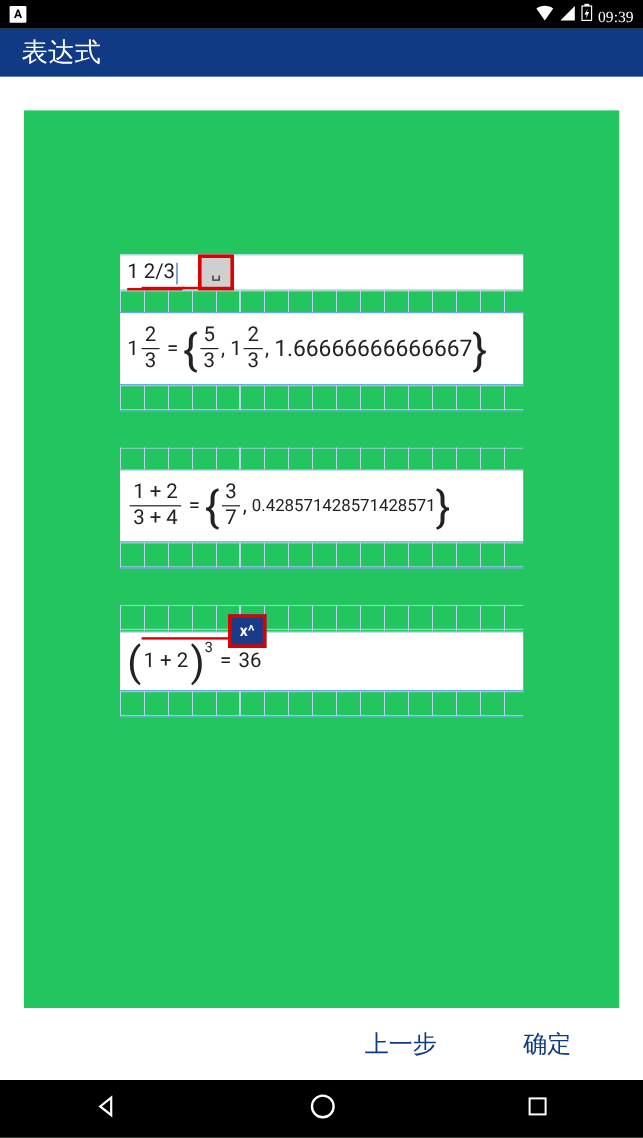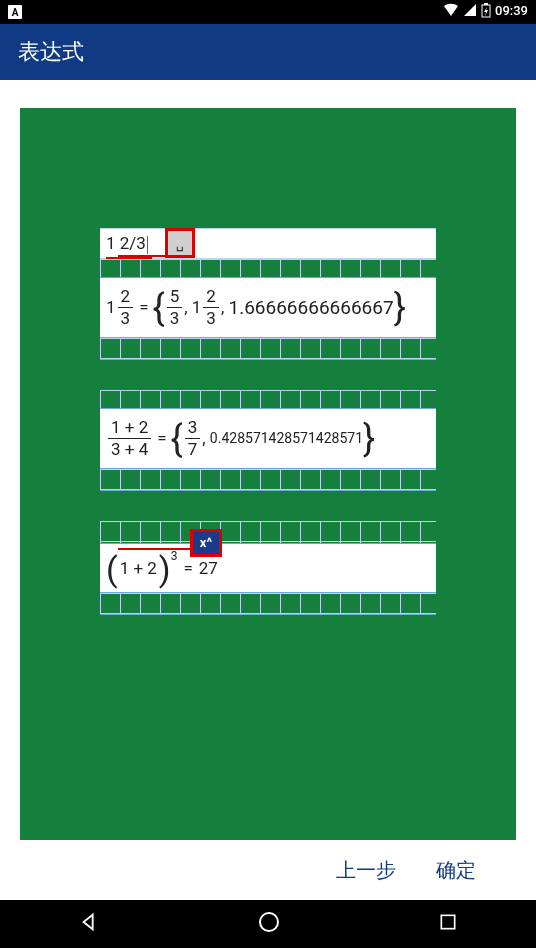--- a/index.html
+++ b/index.html
@@ -3,29 +3,29 @@
 <meta charset="utf-8">
 <style>
   * { box-sizing: border-box; margin: 0; padding: 0; }
   html, body { width: 536px; height: 948px; overflow: hidden; font-family: Roboto, Arial, sans-serif; background: #000; }
   
   .screen { width: 536px; height: 948px; background: #fff; position: relative; display: flex; flex-direction: column; }
   
   
   .status-bar { height: 24px; background: #000; color: #fff; display: flex; align-items: center; justify-content: space-between; padding: 0 8px; font-size: 13px; }
   .status-left { display: flex; align-items: center; gap: 4px; }
-  .status-right { display: flex; align-items: flex-start; gap: 4px; }
+  .status-right { display: flex; align-items: flex-end; gap: 4px; font-family: Liberation Serif, serif; }
   .keyboard-icon { width: 14px; height: 14px; background: #fff; color: #000; font-size: 10px; font-weight: bold; display: flex; align-items: center; justify-content: center; border-radius: 1px; }
   
   
-  .app-bar { height: 56px; background: #103a84; color: #fff; display: flex; align-items: center; padding: 0 18px; font-size: 22px; }
+  .app-bar { height: 40px; background: #103a84; color: #fff; display: flex; align-items: center; padding: 0 18px; font-size: 22px; }
   
   
   .content { flex: 1; background: #fff; padding: 28px 20px 0 20px; display: flex; flex-direction: column; }
-  .inner-panel { background: #15803d; flex: 1; padding: 120px 80px 80px 80px; position: relative; }
+  .inner-panel { background: #22c55e; flex: 1; padding: 120px 80px 80px 80px; position: relative; }
   
   
   .example { margin-bottom: 30px; position: relative; }
   
   .grid-bg {
     background-image:
       linear-gradient(#b8d4f0 1px, transparent 1px),
       linear-gradient(90deg, #b8d4f0 1px, transparent 1px);
     background-size: 20px 20px;
     background-position: 0 0;
@@ -82,21 +82,21 @@
     justify-content: center;
     font-size: 14px;
     z-index: 5;
   }
   .callout.grey { background: #cfcfcf; color: #333; font-family: monospace; }
   .callout.blue { background: #1a3a8a; color: #fff; font-weight: bold; }
   .connector { position: absolute; background: #d00; z-index: 4; }
   
   
   .footer { height: 60px; display: flex; justify-content: flex-end; align-items: center; gap: 40px; padding-right: 40px; background: #fff; }
-  .footer-btn { color: #103a84; font-size: 20px; font-weight: 500; cursor: pointer; }
+  .footer-btn { color: #103a84; font-size: 20px; font-weight: 500; cursor: pointer; margin-left: 32px; }
   
   
   .nav-bar { height: 48px; background: #000; display: flex; align-items: center; justify-content: space-around; }
   .nav-btn { color: #fff; }
 </style>
 </head>
 <body>
 
 <div class="screen">
 
@@ -201,21 +201,21 @@
         </div>
         <div class="connector" style="top:27px; left:18px; width:74px; height:2px;"></div>
         <div class="connector" style="top:20px; left:90px; width:2px; height:9px;"></div>
         <div class="grid-bg spacer-row" style="height:22px;"></div>
         <div class="result-row" style="padding:14px 6px;">
           <span class="paren">(</span>
           <span style="margin:0 2px;">1 + 2</span>
           <span class="paren">)</span>
           <span class="sup">3</span>
           <span style="margin:0 6px;">=</span>
-          <span>27</span>
+          <span>36</span>
         </div>
         <div class="grid-bg below" style="border-bottom:1px solid #6fa8dc;"></div>
       </div>
 
     </div>
 
     <div class="footer">
       <span class="footer-btn">上一步</span>
       <span class="footer-btn">确定</span>
     </div>

